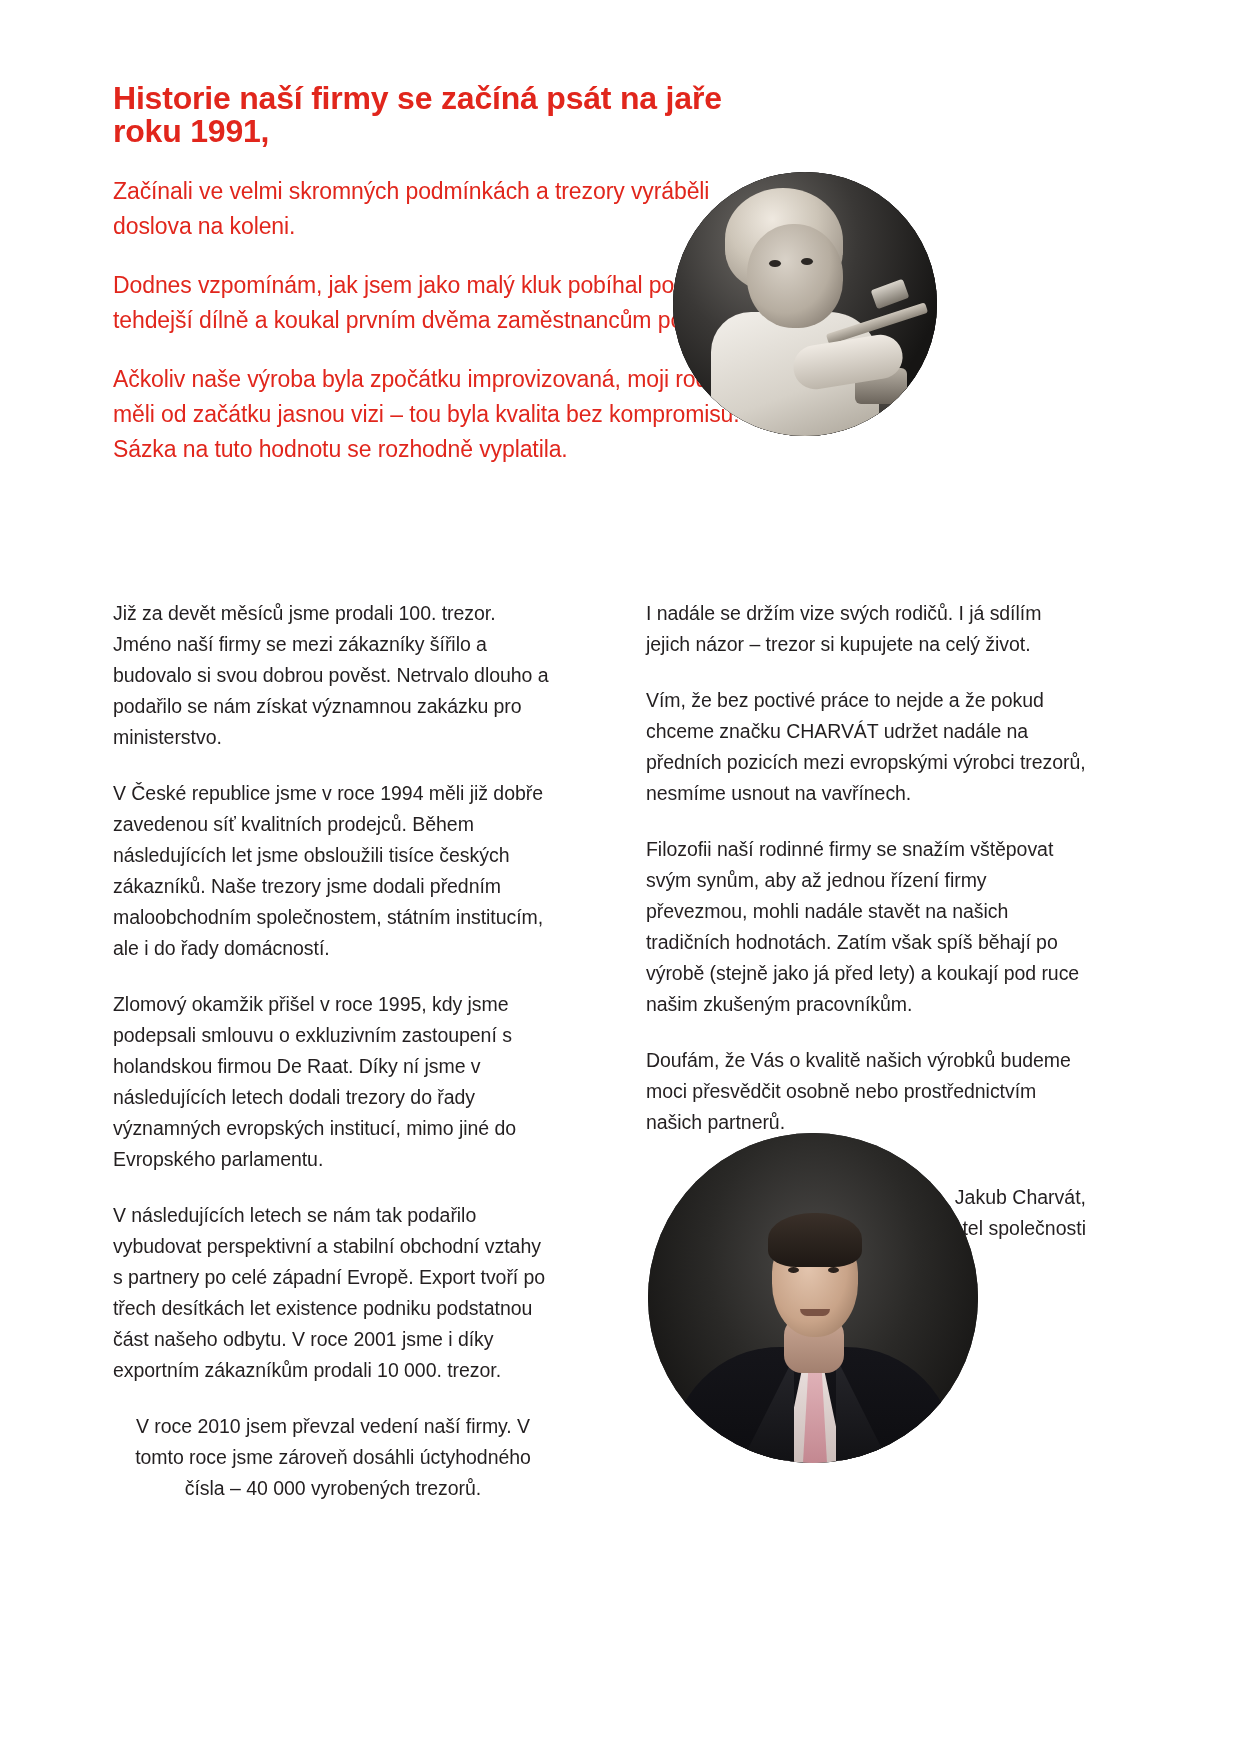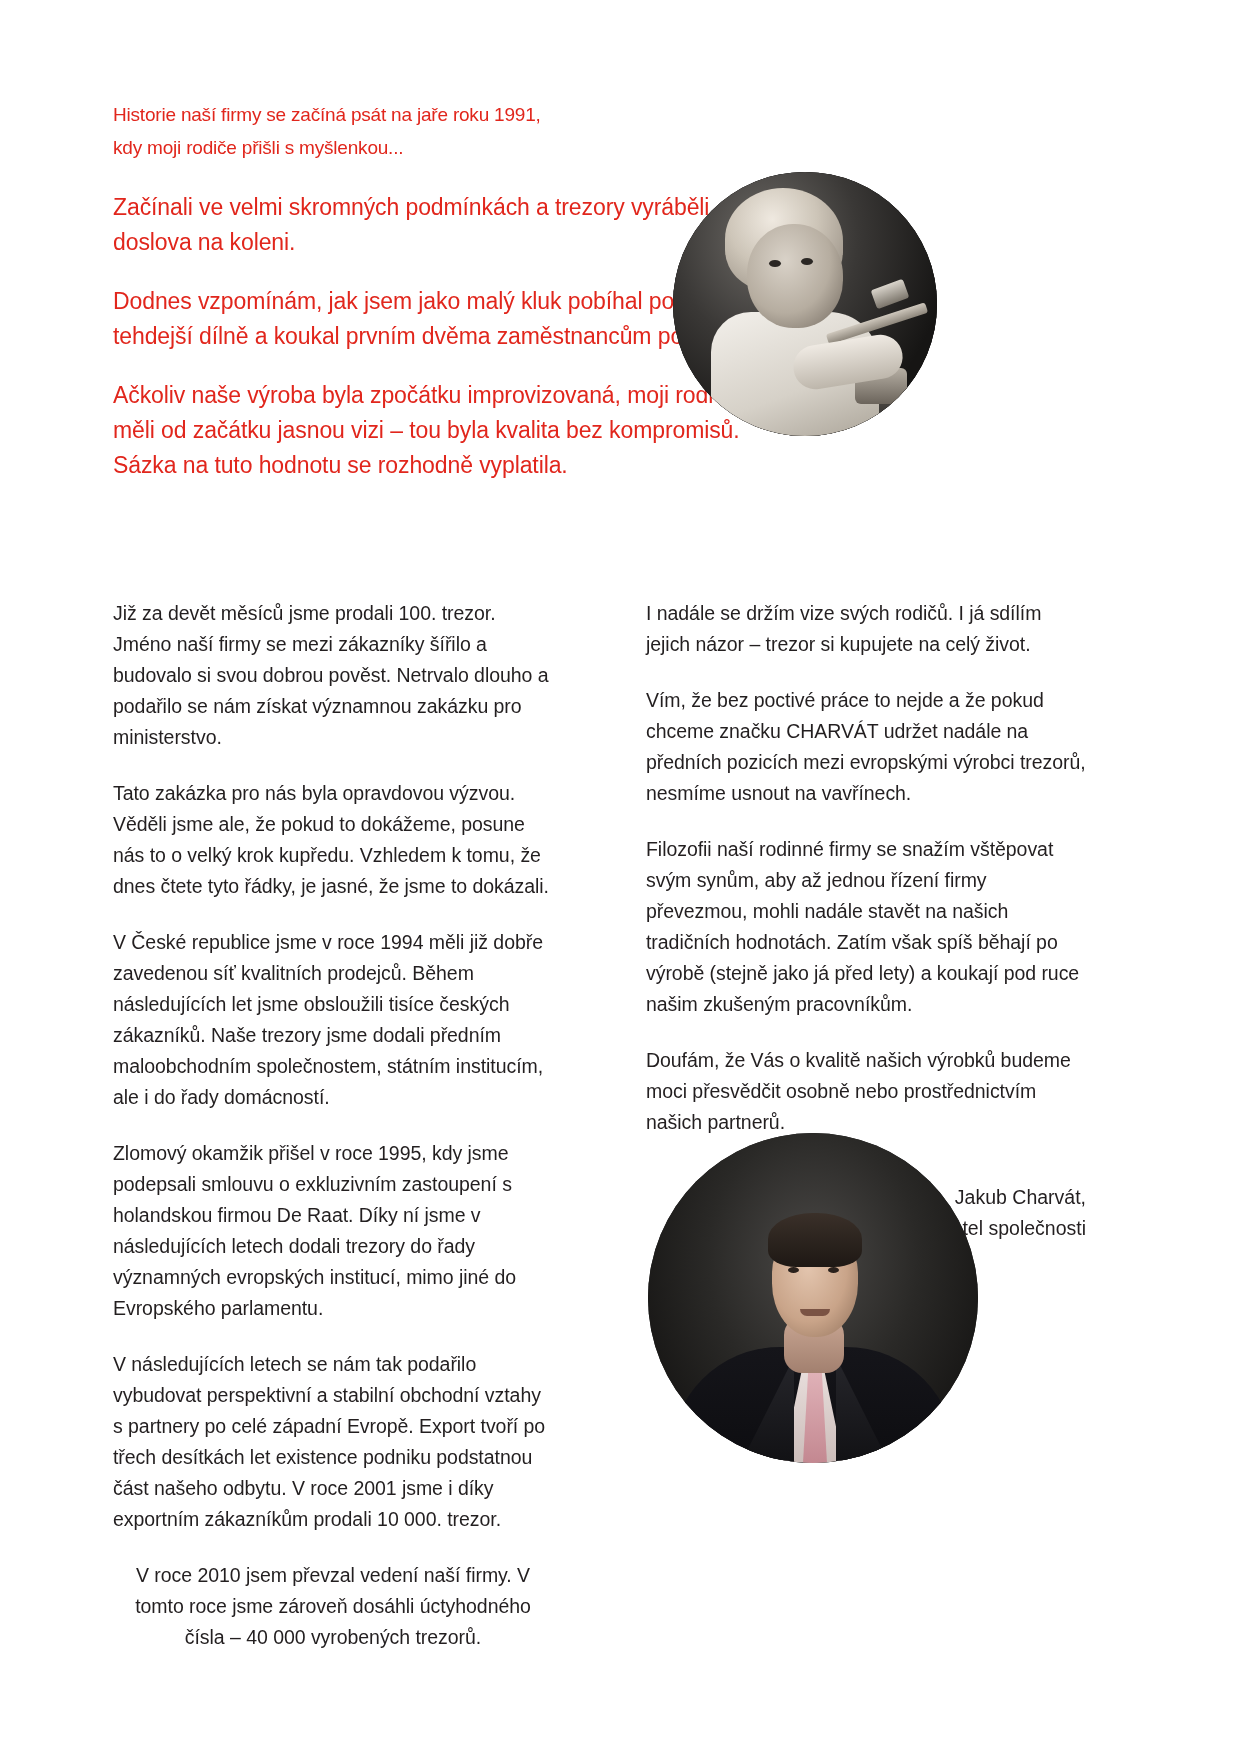--- a/index.html
+++ b/index.html
@@ -25,24 +25,24 @@
 
   
   .intro {
     position: absolute;
     left: 113px;
     top: 82px;
     width: 640px;
   }
   .headline {
     color: #e1261c;
-    font-weight: normal;
-    font-size: 19px;
+    font-weight: bold;
+    font-size: 32px;
     line-height: 33px;
-    margin: 16px 0 26px 0;
+    margin: 0 0 26px 0;
     letter-spacing: -0.2px;
   }
   .headline .l2 { display: block; }
   .intro p {
     color: #e1261c;
     font-size: 23px;
     line-height: 35px;
     margin: 0 0 24px 0;
     letter-spacing: -0.1px;
   }
@@ -250,21 +250,20 @@
   }
 </style>
 </head>
 <body>
 
 <div class="page">
 
   <div class="intro">
     <h1 class="headline">
       <span class="l1">Historie naší firmy se začíná psát na jaře roku 1991,</span>
-      <span class="l2">kdy moji rodiče přišli s myšlenkou...</span>
     </h1>
     <p>Začínali ve velmi skromných podmínkách a trezory vyráběli doslova na koleni.</p>
     <p>Dodnes vzpomínám, jak jsem jako malý kluk pobíhal po tehdejší dílně a koukal prvním dvěma zaměstnancům pod ruce.</p>
     <p>Ačkoliv naše výroba byla zpočátku improvizovaná, moji rodiče měli od začátku jasnou vizi – tou byla kvalita bez kompromisů. Sázka na tuto hodnotu se rozhodně vyplatila.</p>
   </div>
 
   <div class="photo-child">
     <div class="child-bg"></div>
     <div class="child-table"></div>
     <div class="child-body"></div>
@@ -275,21 +274,20 @@
     <div class="child-hair"></div>
     <div class="child-face"></div>
     <div class="child-eye l"></div>
     <div class="child-eye r"></div>
   </div>
 
   <div class="columns">
 
     <div class="col col-left">
       <p>Již za devět měsíců jsme prodali 100. trezor. Jméno naší firmy se mezi zákazníky šířilo a budovalo si svou dobrou pověst. Netrvalo dlouho a podařilo se nám získat významnou zakázku pro ministerstvo.</p>
-      <p>Tato zakázka pro nás byla opravdovou výzvou. Věděli jsme ale, že pokud to dokážeme, posune nás to o velký krok kupředu. Vzhledem k tomu, že dnes čtete tyto řádky, je jasné, že jsme to dokázali.</p>
       <p>V České republice jsme v roce 1994 měli již dobře zavedenou síť kvalitních prodejců. Během následujících let jsme obsloužili tisíce českých zákazníků. Naše trezory jsme dodali předním maloobchodním společnostem, státním institucím, ale i do řady domácností.</p>
       <p>Zlomový okamžik přišel v roce 1995, kdy jsme podepsali smlouvu o exkluzivním zastoupení s holandskou firmou De Raat. Díky ní jsme v následujících letech dodali trezory do řady významných evropských institucí, mimo jiné do Evropského parlamentu.</p>
       <p>V následujících letech se nám tak podařilo vybudovat perspektivní a stabilní obchodní vztahy s partnery po celé západní Evropě. Export tvoří po třech desítkách let existence podniku podstatnou část našeho odbytu. V roce 2001 jsme i díky exportním zákazníkům prodali 10 000. trezor.</p>
       <p>V roce 2010 jsem převzal vedení naší firmy. V tomto roce jsme zároveň dosáhli úctyhodného čísla – 40 000 vyrobených trezorů.</p>
     </div>
 
     <div class="col col-right">
       <p><span>I nadále se držím vize svých rodičů. I já sdílím jejich názor – </span><strong>trezor si kupujete na celý život</strong><span>.</span></p>
       <p>Vím, že bez poctivé práce to nejde a že pokud chceme značku CHARVÁT udržet nadále na předních pozicích mezi evropskými výrobci trezorů, nesmíme usnout na vavřínech.</p>
       <p>Filozofii naší rodinné firmy se snažím vštěpovat svým synům, aby až jednou řízení firmy převezmou, mohli nadále stavět na našich tradičních hodnotách. Zatím však spíš běhají po výrobě (stejně jako já před lety) a koukají pod ruce našim zkušeným pracovníkům.</p>

